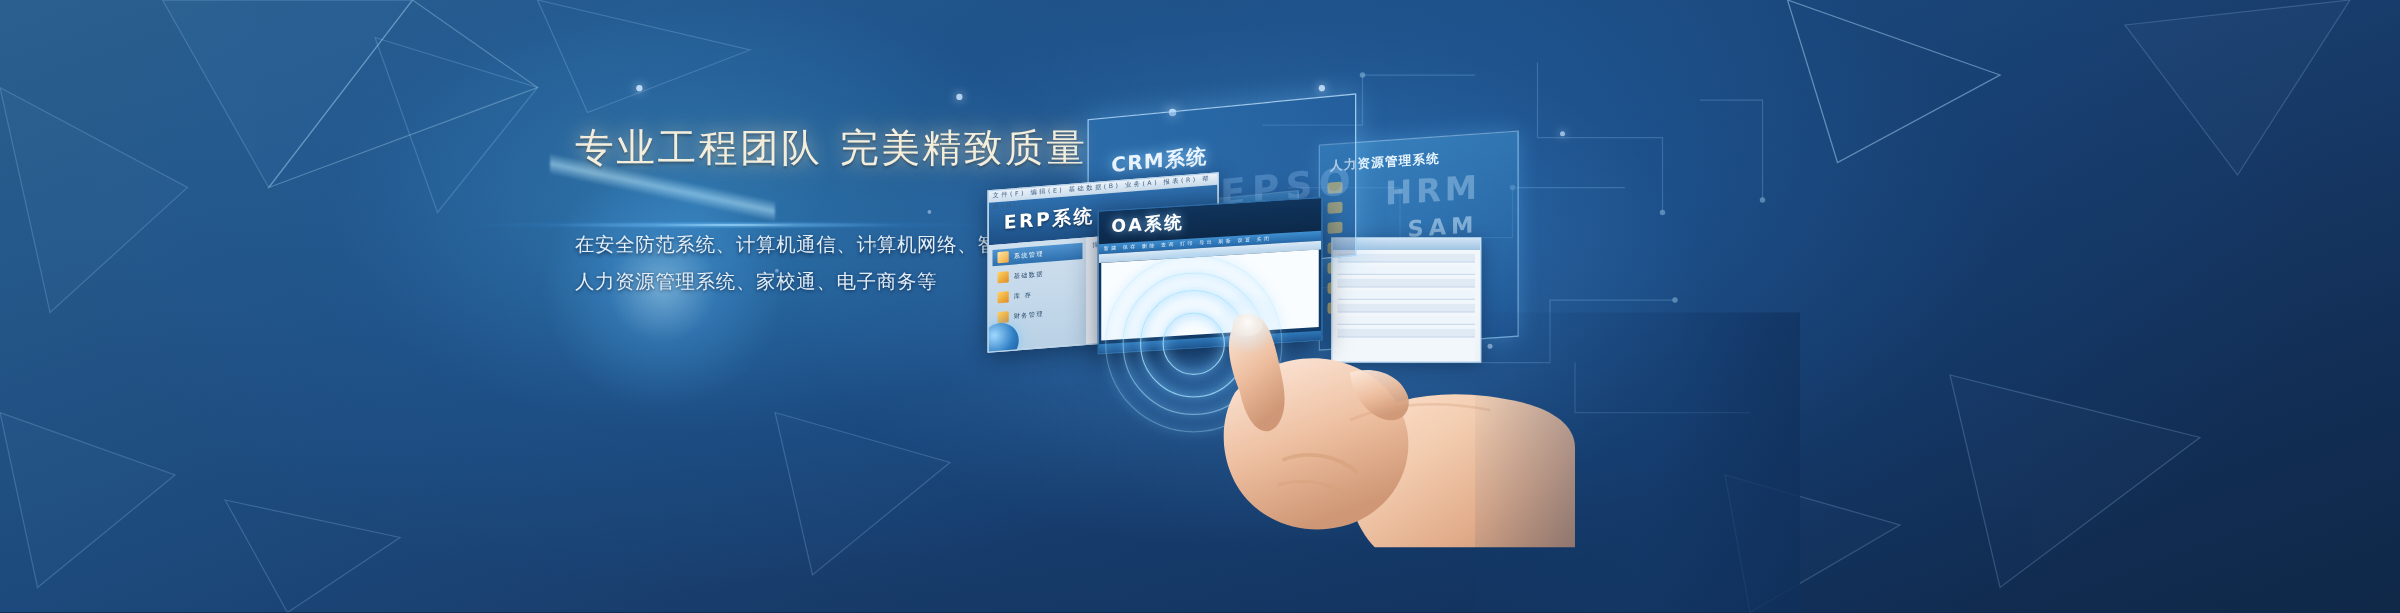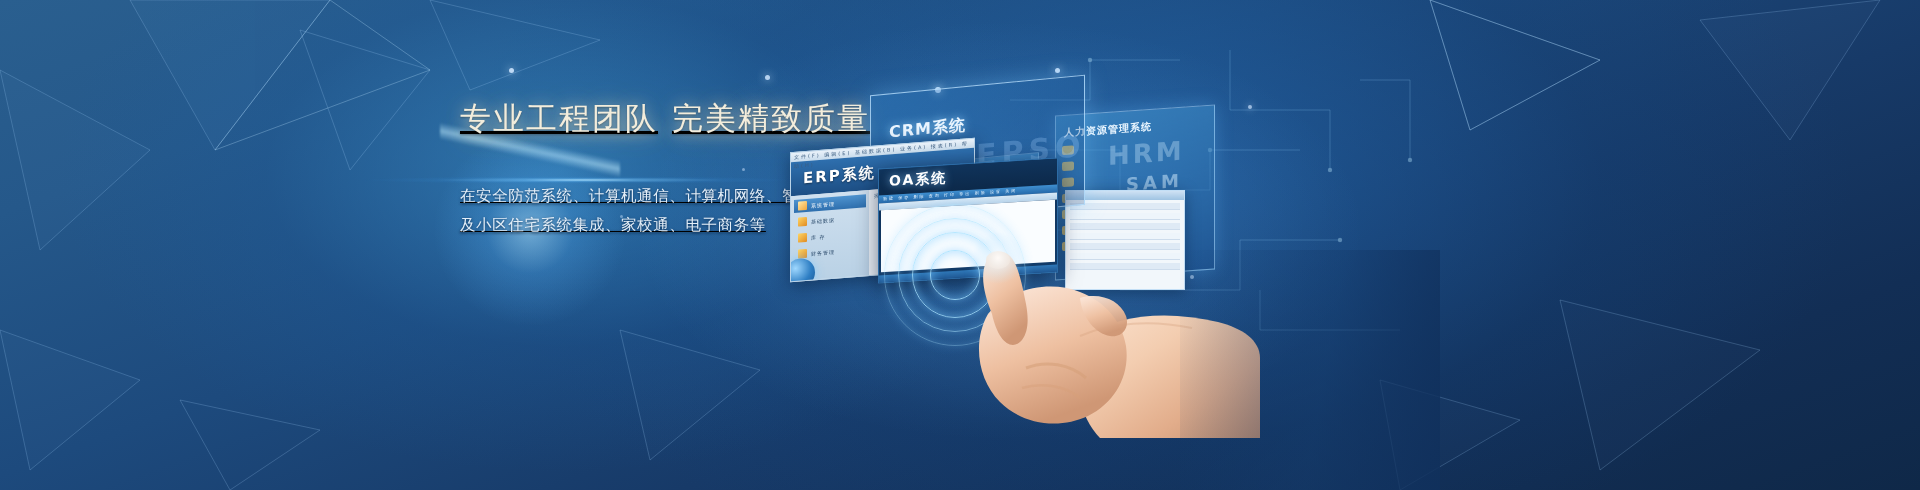--- a/index.html
+++ b/index.html
@@ -32,21 +32,21 @@
     background:radial-gradient(circle at 50% 50%, rgba(170,225,255,0.55) 0%, rgba(90,180,250,0.22) 28%, rgba(0,0,0,0) 62%);
     border-radius:50%; pointer-events:none;
   }
   #flare3 {
     position:absolute; left:440px; top:60px; width:180px; height:180px;
     background:linear-gradient(12deg, rgba(0,0,0,0) 46%, rgba(190,235,255,0.55) 50%, rgba(0,0,0,0) 54%);
     pointer-events:none; filter:blur(1px);
   }
 
   
-  #copy { position:absolute; left:460px; top:98px; width:420px;text-decoration:underline; }
+  #copy { position:absolute; left:460px; top:98px; width:420px; }
   #headline {
     font-family:"DejaVu Serif","Liberation Serif",serif;
     font-size:31px; letter-spacing:2px; color:#f3eddc; white-space:nowrap;
     text-shadow:0 0 14px rgba(255,235,190,0.55), 0 0 30px rgba(255,215,150,0.3), 0 1px 2px rgba(0,0,0,0.35);
     font-weight:400;
   }
   #headline .gap { display:inline-block; width:14px; }
   #para { margin-top:42px; }
   .pline {
     font-family:"DejaVu Serif","Liberation Serif",serif;
@@ -258,21 +258,21 @@
       <circle cx="410" cy="120" r="2.2"></circle>
         <circle cx="340" cy="200" r="2.2"></circle>
     </g>
   </svg>
 
   <div id="copy">
     <div id="headline"><span>专业工程团队</span><span class="gap"></span><span>完美精致质量</span></div>
 
     <div id="para">
       <div class="pline">在安全防范系统、计算机通信、计算机网络、智能大厦</div>
-      <div class="pline">及小区住宅系统集成、家校通、电子商务等</div>
+      <div class="pline">人力资源管理系统、家校通、电子商务等</div>
     </div>
   </div>
 
   <div class="win" id="hr">
     <div class="t">人力资源管理系统</div>
     <div class="big">HRM</div>
     <div class="big2">SAM</div>
     <div class="rail">
       <i></i>
         <i></i>

